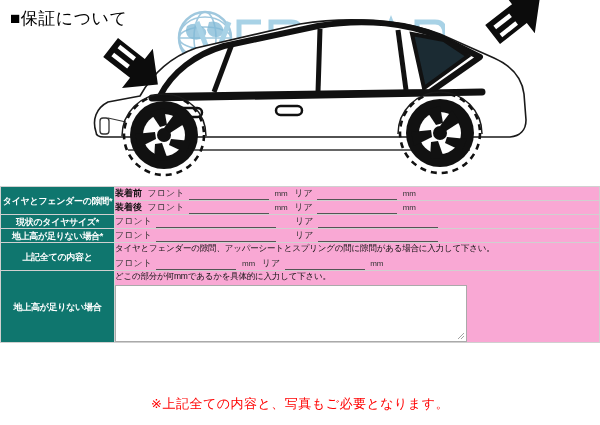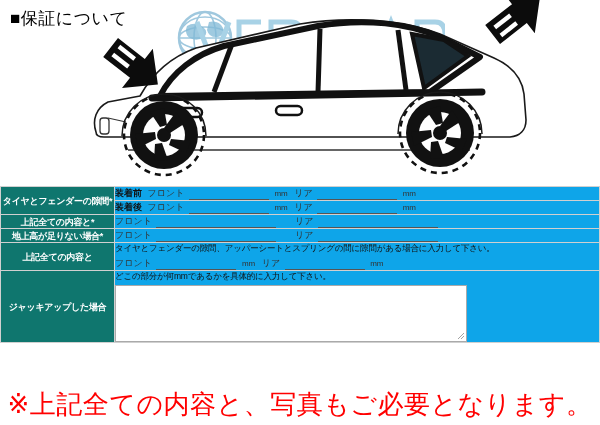--- a/index.html
+++ b/index.html
@@ -78,21 +78,21 @@
     width: 113px;
     text-align: center;
     font-size: 9px;
     font-weight: bold;
     letter-spacing: -0.3px;
     padding: 3px 2px;
     border: 1px solid #000000;
     line-height: 12px;
   }
   .field-cell {
-    background: #0ea5e9;
+    background: #f9a8d4;
     padding: 3px 6px;
     font-size: 9px;
     color: #222222;
     white-space: nowrap;
   }
   .sub-label {
     font-size: 9px;
     color: #111111;
     font-weight: bold;
     margin-right: 3px;
@@ -142,21 +142,21 @@
   }
 
   
   .footer-note {
     position: absolute;
     left: 0;
     top: 391px;
     width: 600px;
     text-align: center;
     color: #ff0000;
-    font-size: 26px;
+    font-size: 13px;
     line-height: 26px;
     letter-spacing: 0.5px;
     z-index: 5;
     white-space: nowrap;
   }
 </style>
 </head>
 <body>
 
 <div id="page">
@@ -324,21 +324,21 @@
           <span class="inline-label">フロント</span>
           <span class="blank-line w-sm"></span>
           <span class="unit">mm</span>
           <span class="inline-label">リア</span>
           <span class="blank-line w-sm"></span>
           <span class="unit">mm</span>
         </td>
       </tr>
 
       <tr>
-        <td class="row-label">上記全ての内容と*</td>
+        <td class="row-label">現状のタイヤサイズ*</td>
         <td class="field-cell">
           <span class="inline-label">フロント</span>
           <span class="blank-line w-lg"></span>
           <span class="unit">&nbsp;&nbsp;&nbsp;</span>
           <span class="inline-label">リア</span>
           <span class="blank-line w-lg"></span>
         </td>
       </tr>
 
       <tr>
@@ -359,21 +359,21 @@
           <span class="inline-label">フロント</span>
           <span class="blank-line w-sm"></span>
           <span class="unit">mm</span>
           <span class="inline-label">リア</span>
           <span class="blank-line w-sm"></span>
           <span class="unit">mm</span>
         </td>
       </tr>
 
       <tr>
-        <td class="row-label">ジャッキアップした場合</td>
+        <td class="row-label">地上高が足りない場合</td>
         <td class="field-cell">
           <span class="note-text">どこの部分が何mmであるかを具体的に入力して下さい。</span>
           <div class="textarea-box">
             <svg class="resize-grip" viewBox="0 0 8 8">
               <g stroke="#999999" stroke-width="0.9">
                 <line x1="7" y1="1" x2="1" y2="7"></line>
                 <line x1="7" y1="4" x2="4" y2="7"></line>
               </g>
             </svg>
           </div>

